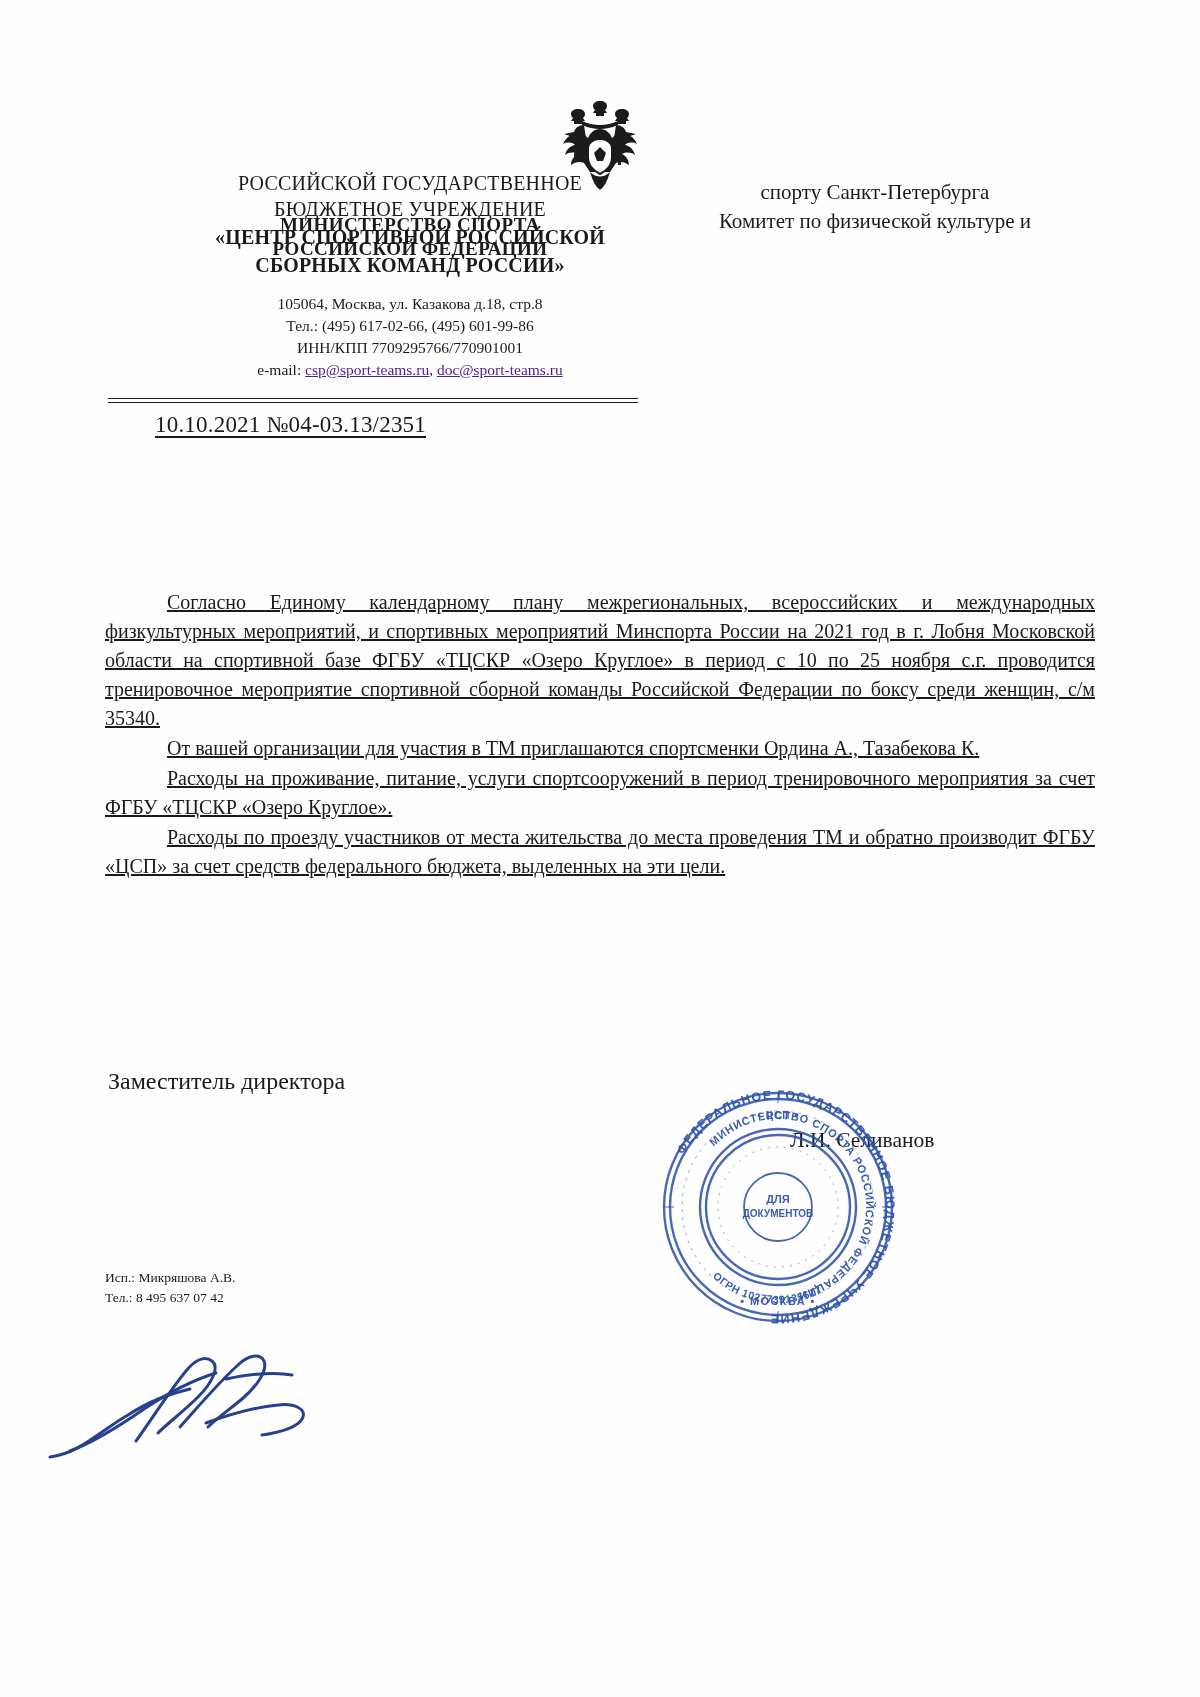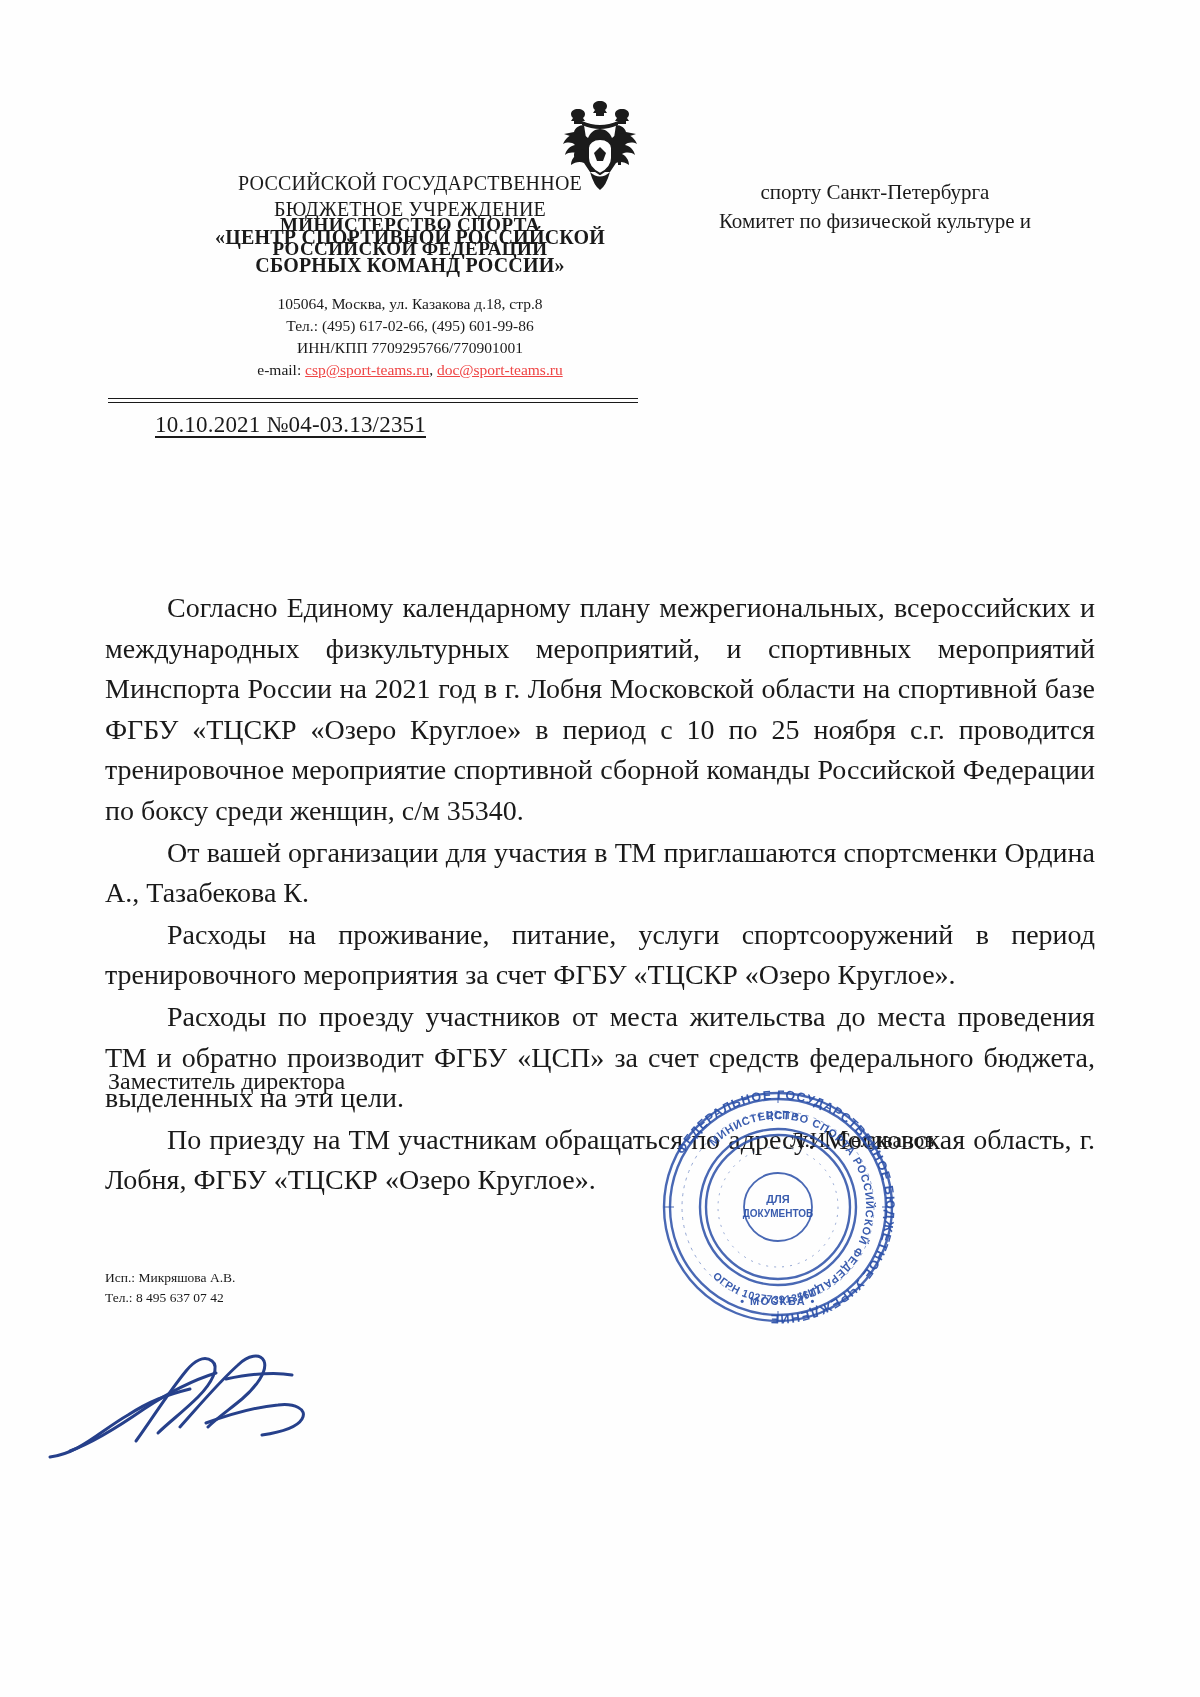--- a/index.html
+++ b/index.html
@@ -66,21 +66,21 @@
   .contacts {
     position: absolute;
     left: 130px;
     top: 293px;
     width: 560px;
     text-align: center;
     font-size: 15.5px;
     line-height: 1.42;
   }
   .contacts a {
-    color: #ef4444;
+    color: #4c1d95;
     text-decoration: underline;
   }
   .rule {
     position: absolute;
     left: 108px;
     top: 398px;
     width: 530px;
     border-top: 1.6px solid #1a1a1a;
     border-bottom: 1.6px solid #1a1a1a;
     height: 3px;
@@ -105,23 +105,24 @@
     font-size: 21px;
     line-height: 1.38;
   }
 
   
   .body-text {
     position: absolute;
     left: 105px;
     top: 588px;
     width: 990px;
-    font-size: 28px;
+    font-size: 20px;
     line-height: 1.45;
     text-align: justify;
+    text-decoration: underline;
   }
   .body-text p {
     margin: 0 0 1px 0;
     text-indent: 62px;
   }
 
   
   .sig-title {
     position: absolute;
     left: 108px;
@@ -226,21 +227,20 @@
   <div class="addressee">
     <div>спорту Санкт-Петербурга</div>
     <div>Комитет по физической культуре и</div>
   </div>
 
   <div class="body-text">
     <p>Согласно Единому календарному плану межрегиональных, всероссийских и международных физкультурных мероприятий, и спортивных мероприятий Минспорта России на 2021 год в г. Лобня Московской области на спортивной базе ФГБУ «ТЦСКР «Озеро Круглое» в период с 10 по 25 ноября с.г. проводится тренировочное мероприятие спортивной сборной команды Российской Федерации по боксу среди женщин, с/м 35340.</p>
     <p>От вашей организации для участия в ТМ приглашаются спортсменки Ордина А., Тазабекова К.</p>
     <p>Расходы на проживание, питание, услуги спортсооружений в период тренировочного мероприятия за счет ФГБУ «ТЦСКР «Озеро Круглое».</p>
     <p>Расходы по проезду участников от места жительства до места проведения ТМ и обратно производит ФГБУ «ЦСП» за счет средств федерального бюджета, выделенных на эти цели.</p>
-    <p>По приезду на ТМ участникам обращаться по адресу: Московская область, г. Лобня, ФГБУ «ТЦСКР «Озеро Круглое».</p>
   </div>
 
   <div class="sig-title">Заместитель директора</div>
   <div class="sig-name">Л.И. Селиванов</div>
 
   <div class="stamp">
     <svg viewBox="0 0 260 260" width="260" height="260">
       <defs>
         <path id="arcOuter" d="M130,130 m-108,0 a108,108 0 1,1 216,0 a108,108 0 1,1 -216,0"></path>
         <path id="arcInner" d="M130,130 m-88,0 a88,88 0 1,1 176,0 a88,88 0 1,1 -176,0"></path>

